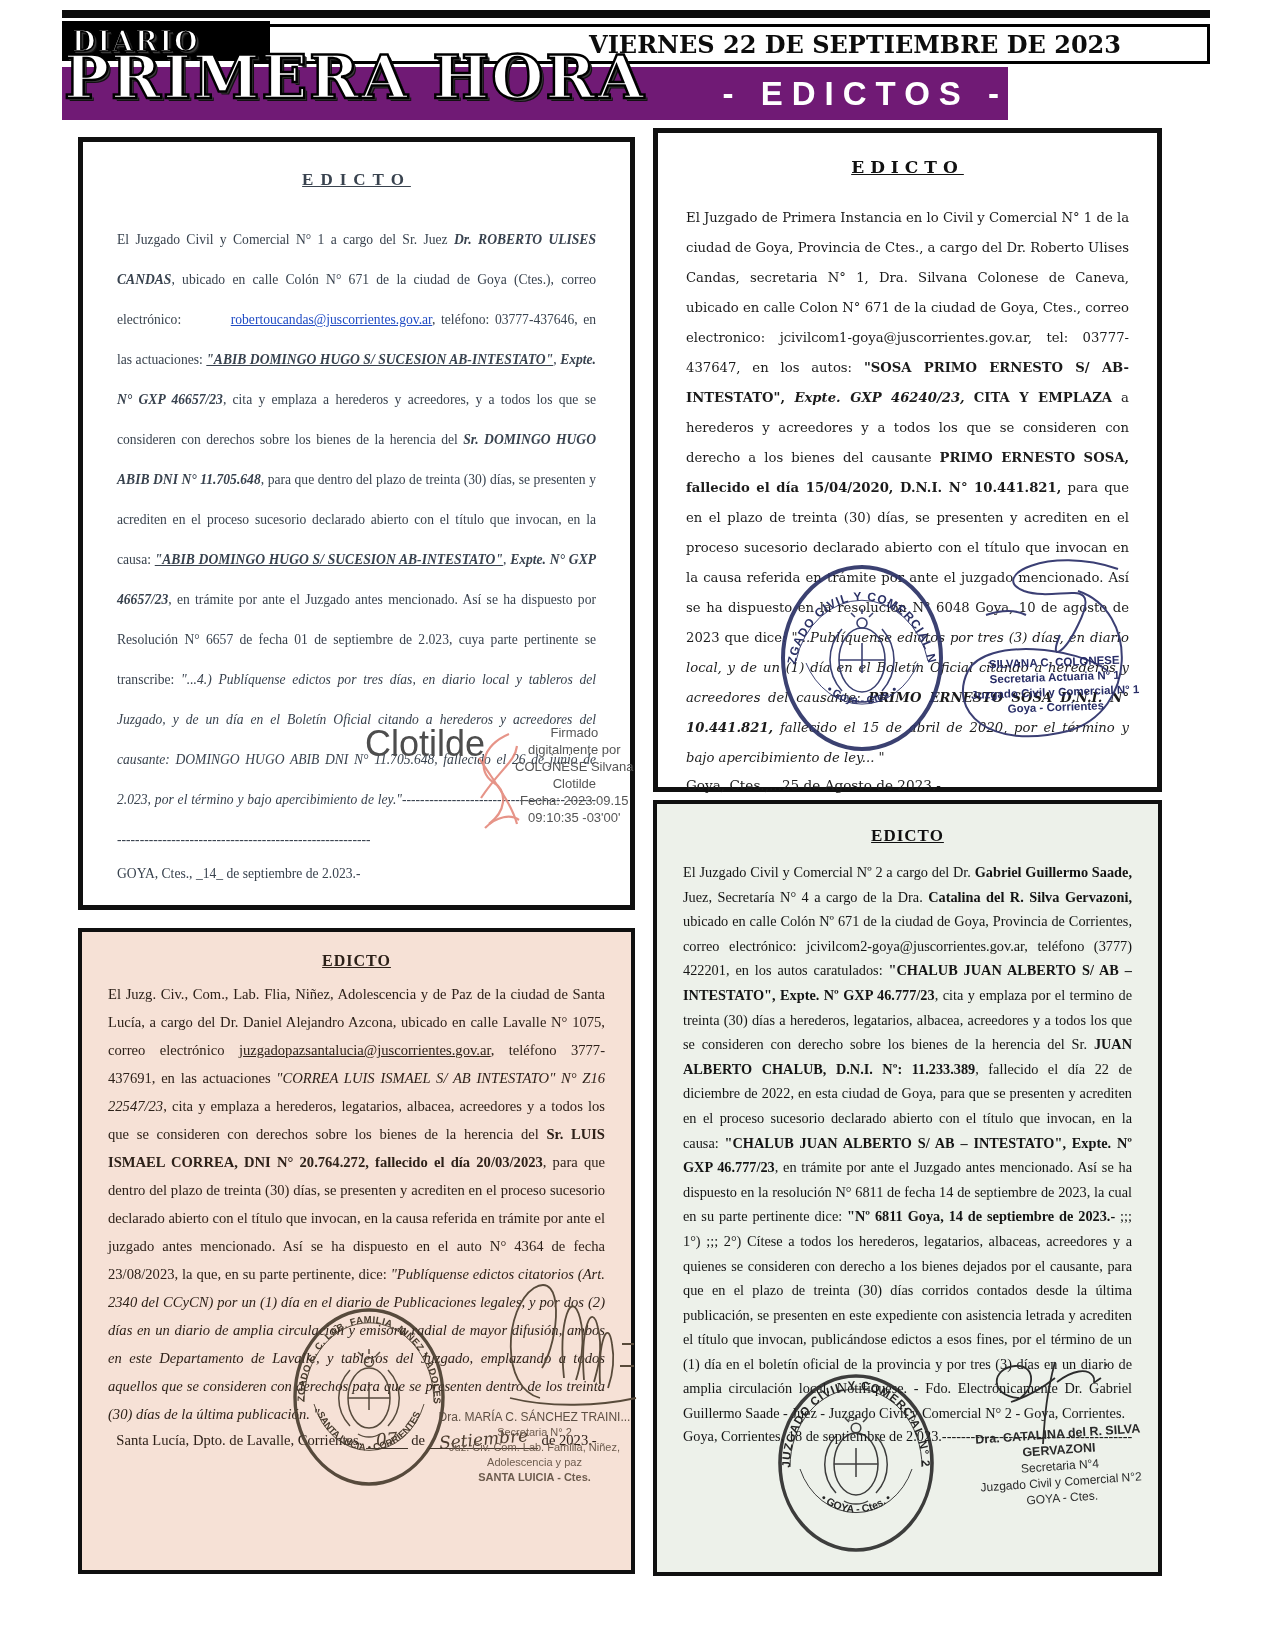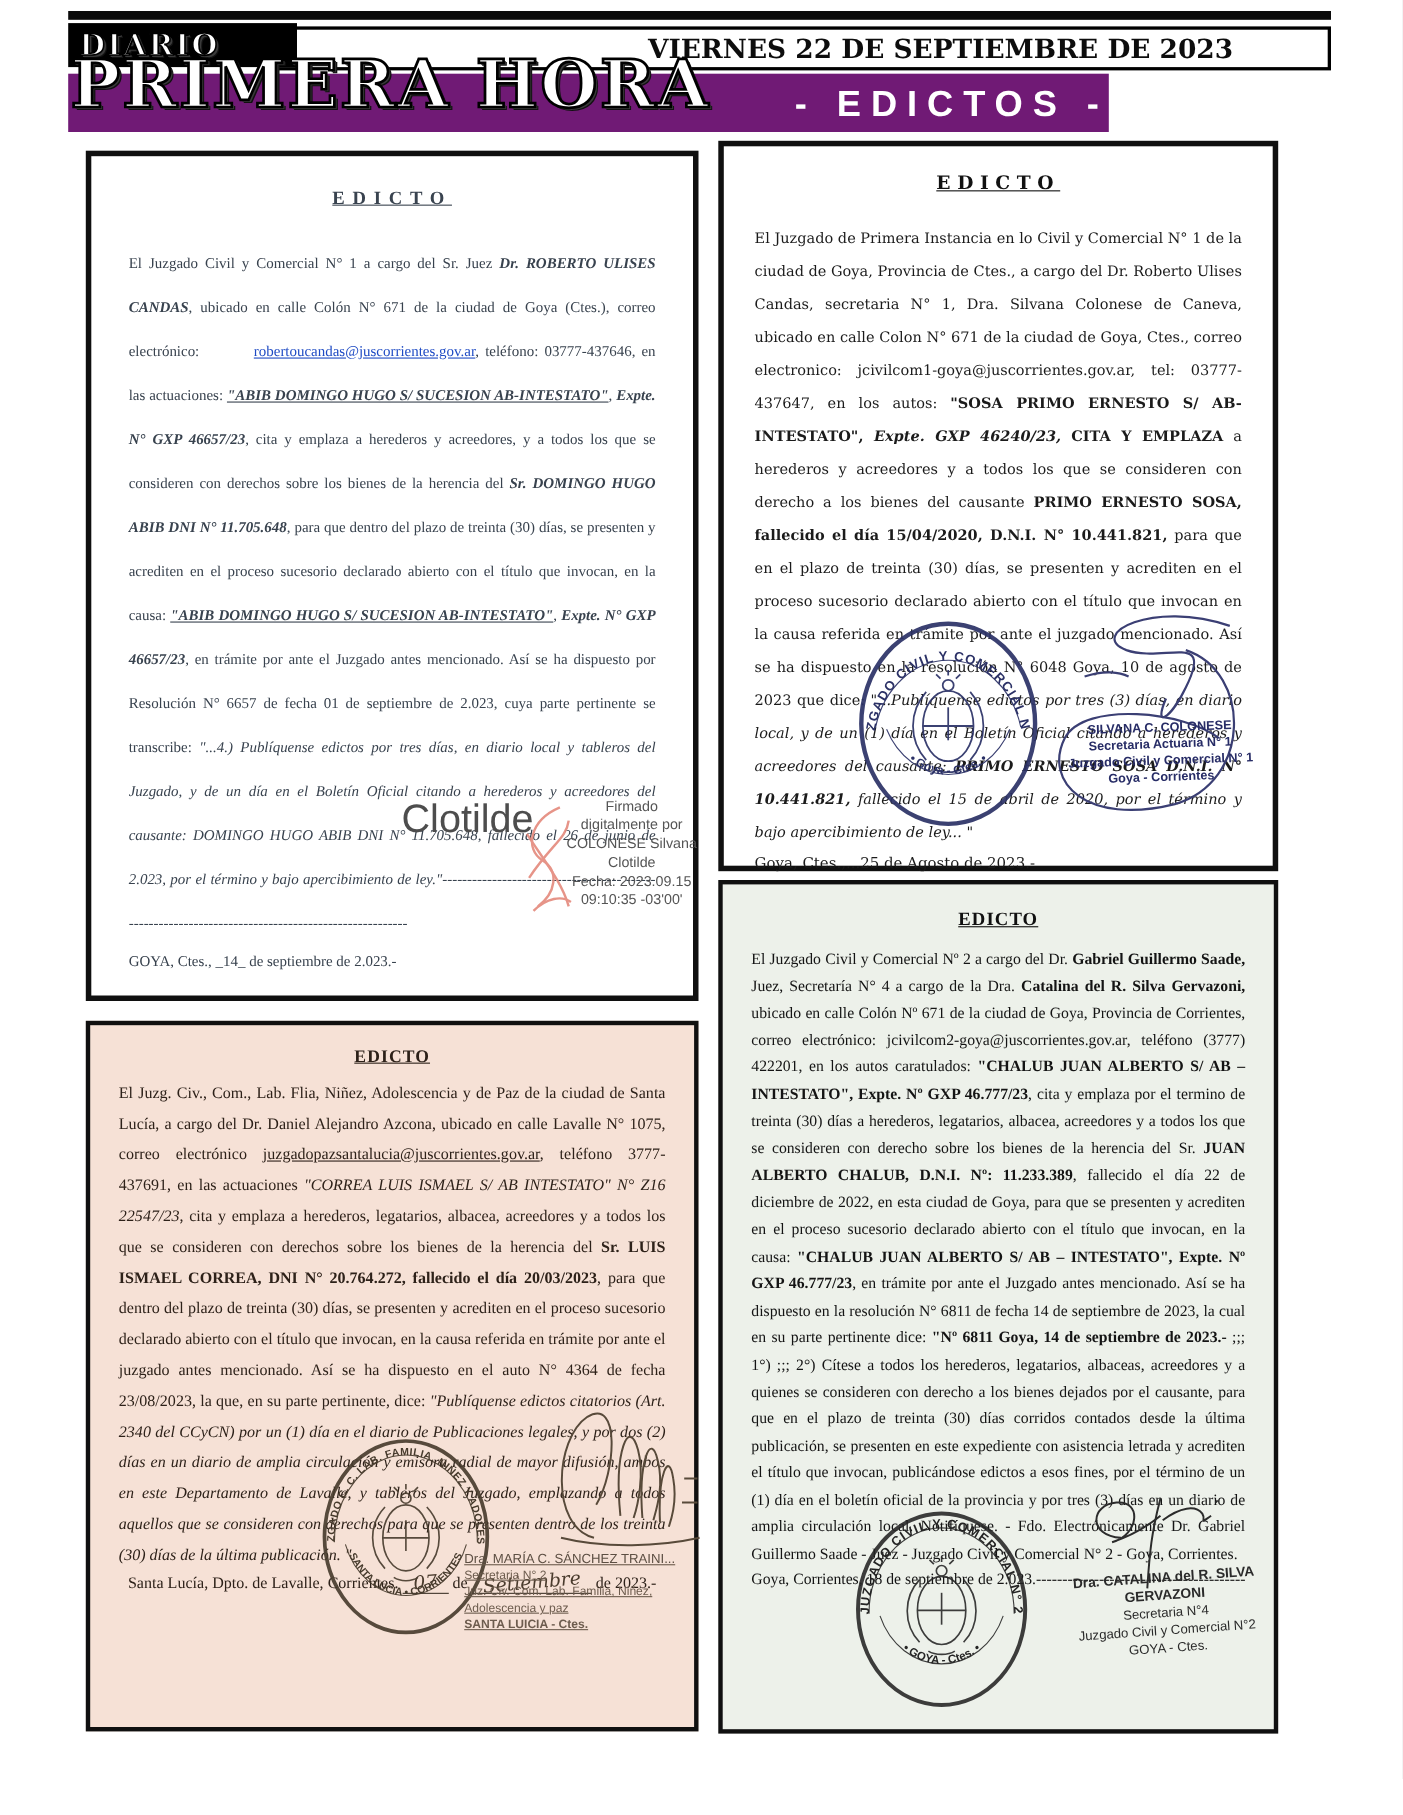--- a/index.html
+++ b/index.html
@@ -49,22 +49,22 @@
         font-size:11.5px;line-height:15px;color:#272c66;}
   
   .box-correa{left:78px;top:928px;width:557px;height:646px;padding:20px 26px;border-width:4px;
         background:#f6e1d6;}
   .box-correa .title{font-size:16px;color:#2c2018;margin-bottom:10px;letter-spacing:1px;}
   .box-correa .body-just{font-size:14.6px;line-height:28px;color:#2d2119;}
   .dateline{margin-top:4px;text-align:center;font-size:14.6px;color:#2d2119;}
   .hand{font-family:"DejaVu Serif", serif;font-style:italic;color:#4a3b2d;display:inline-block;
         transform:rotate(-5deg);font-size:17px;}
   .uslot{display:inline-block;border-bottom:1.6px solid #41362b;padding:0 10px;line-height:15px;}
-  .caption-correa{position:absolute;left:340px;top:478px;width:225px;text-align:left;
-        font-family:"Liberation Sans", sans-serif;font-size:11px;line-height:15px;color:#6d5c4e;text-decoration:underline;}
+  .caption-correa{position:absolute;left:340px;top:478px;width:225px;text-align:center;
+        font-family:"Liberation Sans", sans-serif;font-size:11px;line-height:15px;color:#6d5c4e;}
   .caption-correa div:first-child{font-size:12px;color:#5d4f43;}
   .caption-correa div:last-child{font-weight:bold;}
   
   .box-chalub{left:653px;top:800px;width:509px;height:776px;padding:22px 26px;border-width:4px;
         background:#edf1ea;}
   .box-chalub .title{font-size:17px;color:#101010;margin-bottom:14px;letter-spacing:1px;}
   .box-chalub .body-just{font-size:14.3px;line-height:24.6px;color:#141414;}
   .box-chalub .closing{font-size:14.3px;color:#141414;margin-top:2px;overflow:hidden;white-space:nowrap;}
   .caption-chalub{position:absolute;left:298px;top:622px;width:210px;text-align:center;
         transform:rotate(-4deg);font-family:"Liberation Sans", sans-serif;font-size:12px;

